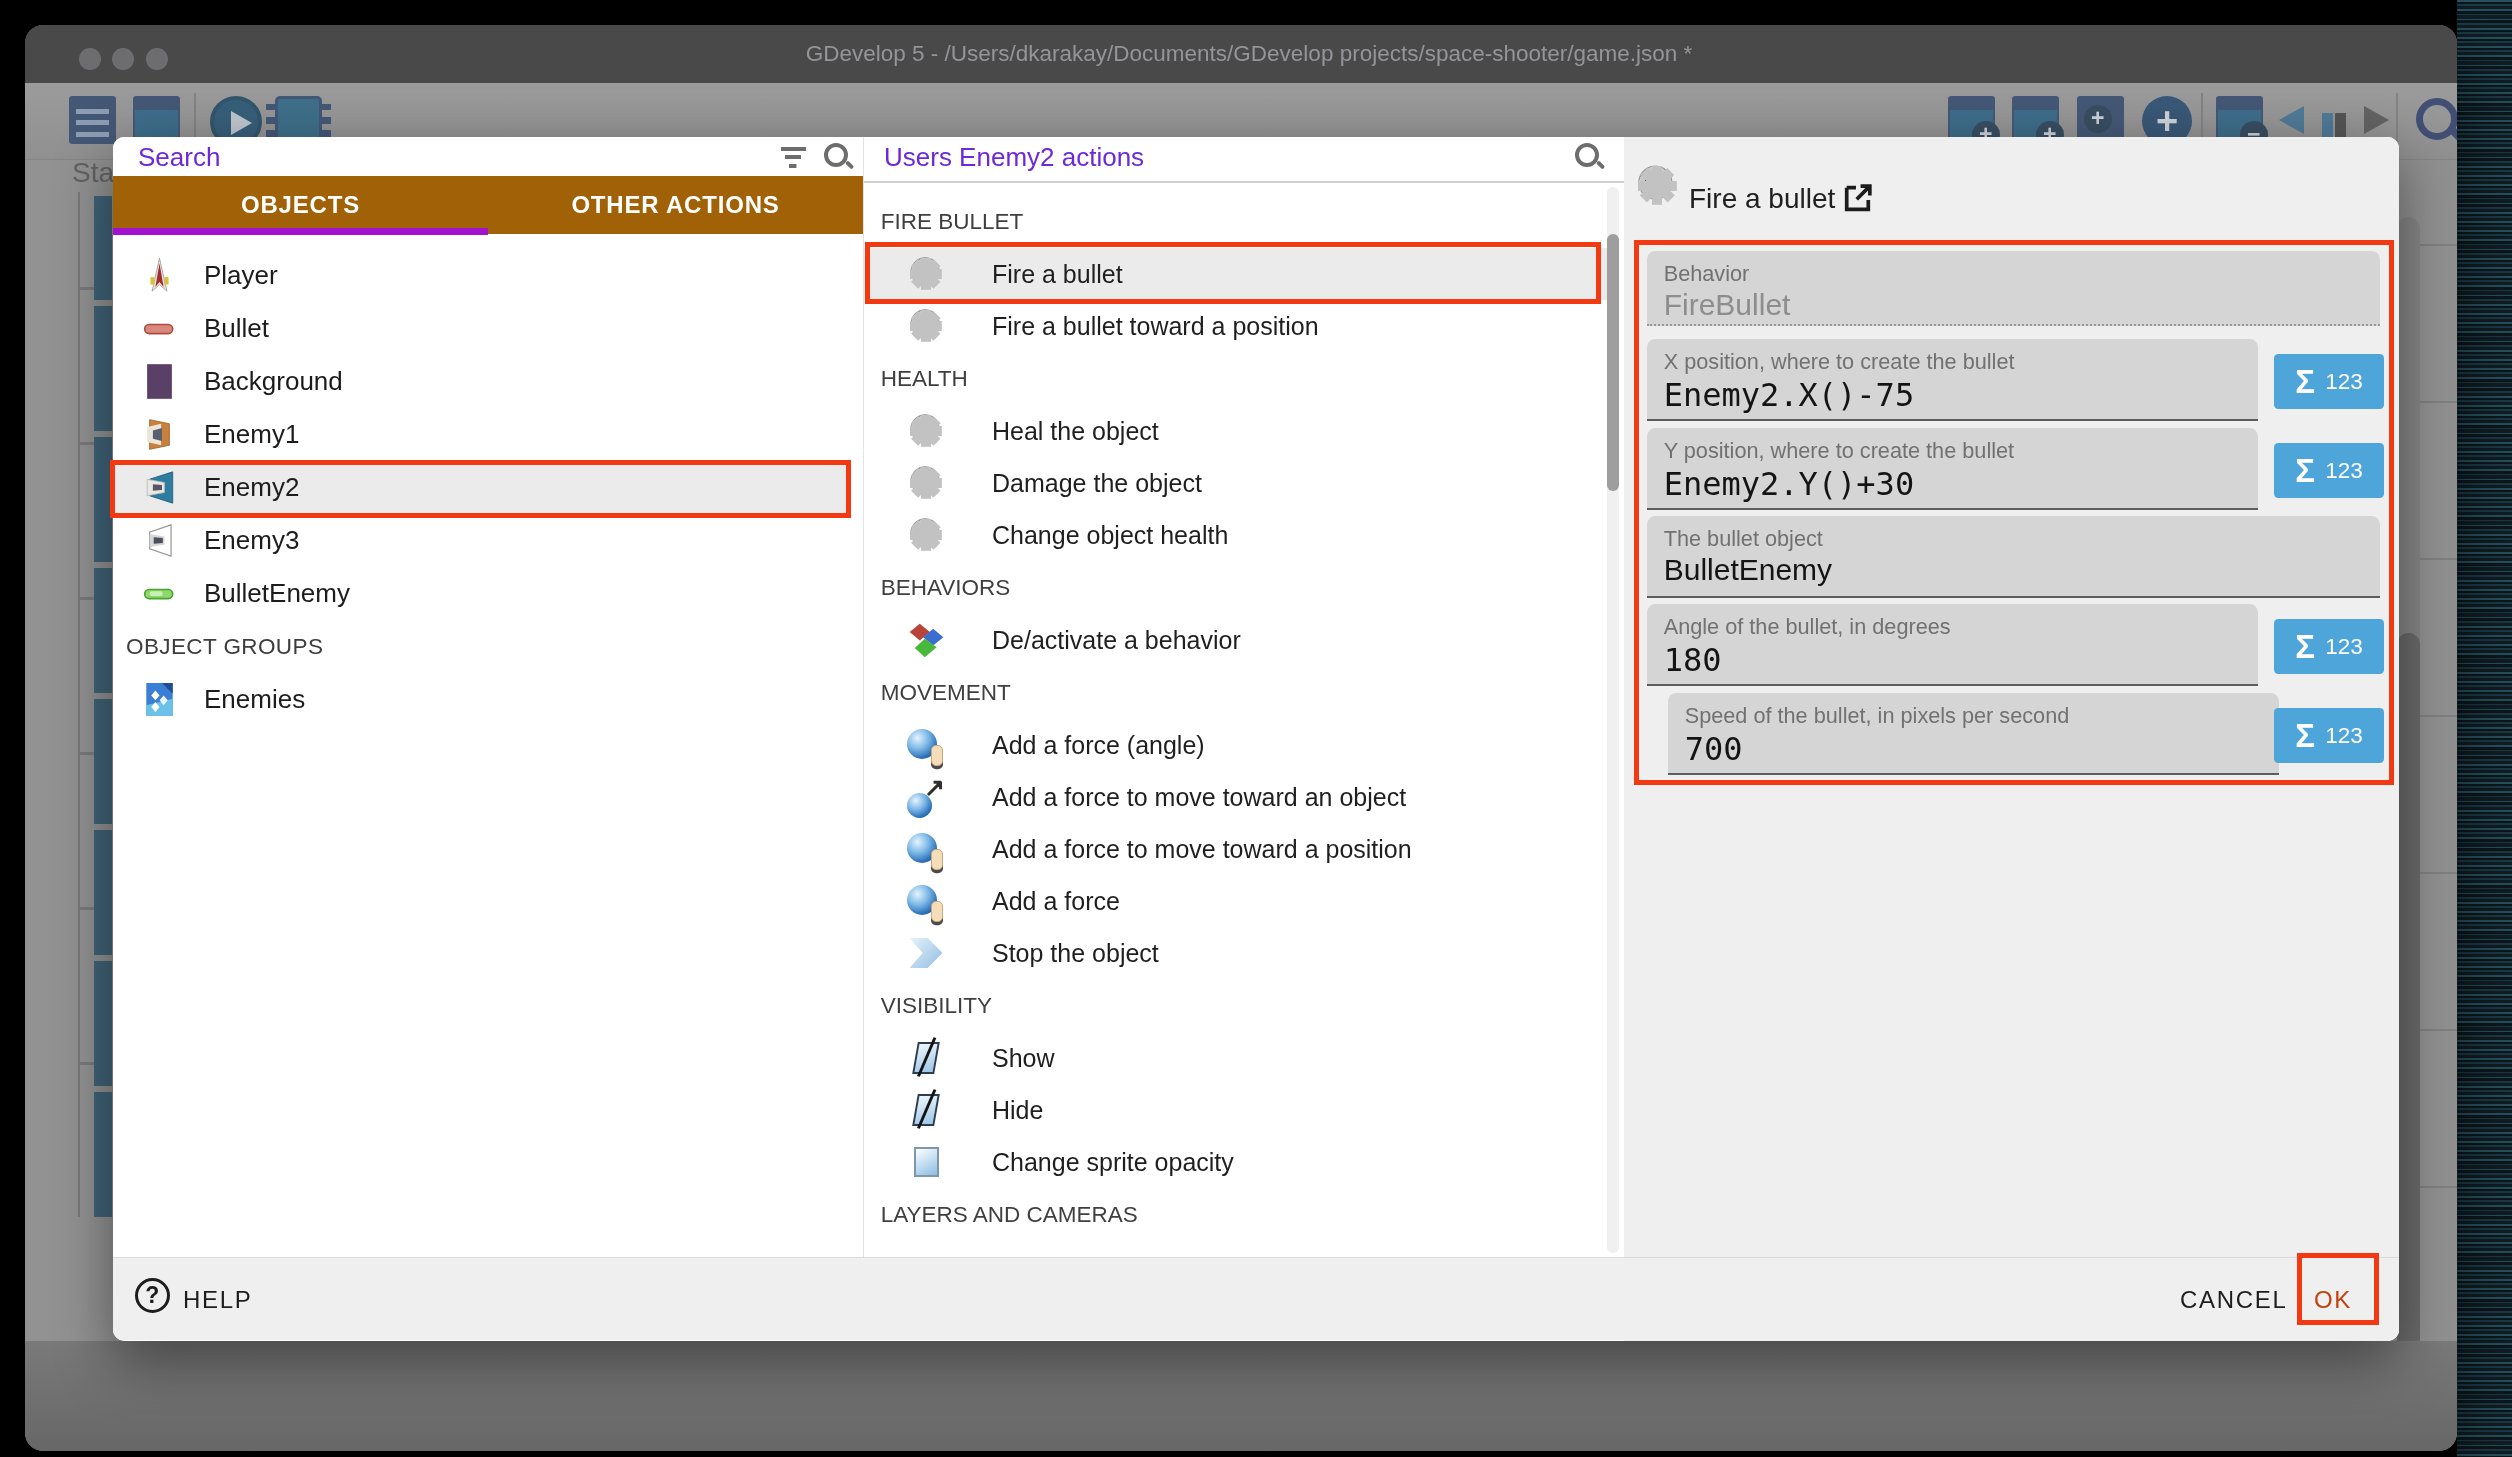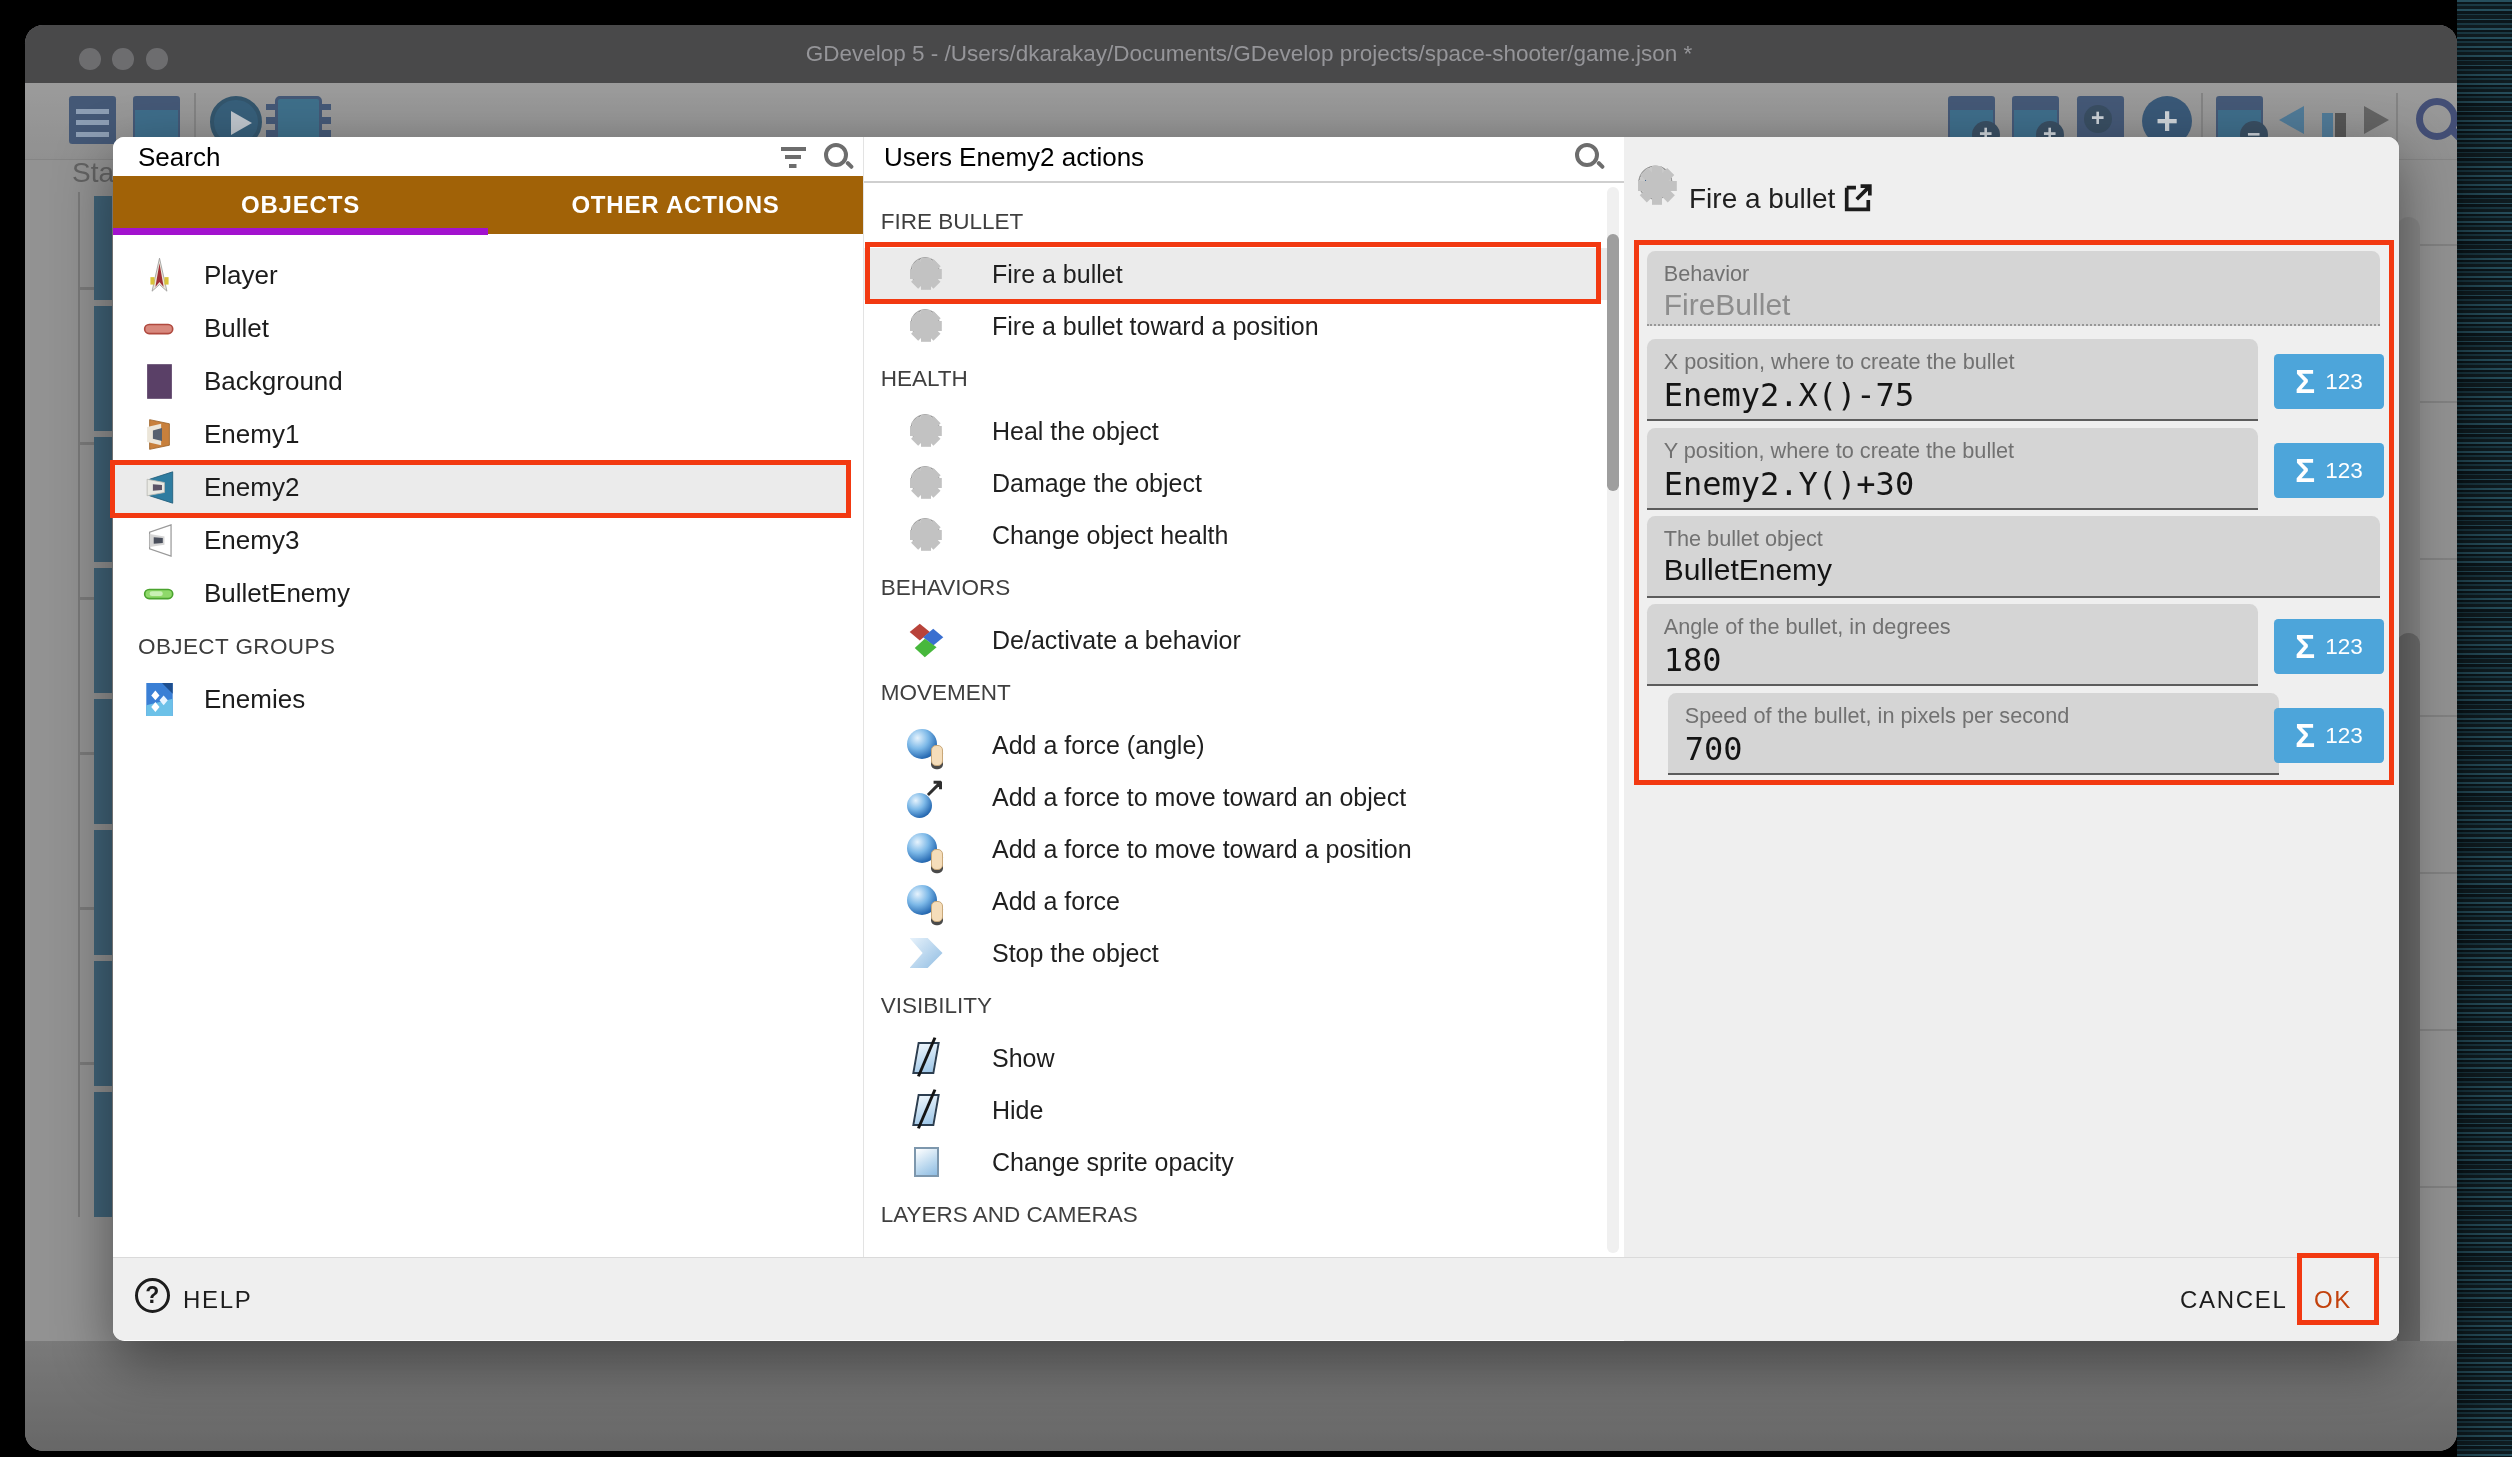--- a/index.html
+++ b/index.html
@@ -66,42 +66,42 @@
   
   .dialog { position:absolute; left:113px; top:137px; width:2286px; height:1204px; background:#fff; border-radius:11.7px;
     box-shadow:0 20px 58px rgba(0,0,0,.45); overflow:hidden; }
 
   .col-left { position:absolute; left:0; top:0; width:750px; height:1129px; background:#fff; }
   .col-mid { position:absolute; left:750px; top:0; width:761px; height:1129px; background:#fff; border-left:0.8px solid #e3e3e3; }
   .col-right { position:absolute; left:1511px; top:0; width:775px; height:1204px; background:#efefef; }
   .dlg-footer { position:absolute; left:0; top:1120px; width:2286px; height:83px; background:#efefef; border-top:0.8px solid #dadada; }
 
   
-  .search-text { position:absolute; font-size:26px; color:#000000; }
+  .search-text { position:absolute; font-size:26px; color:#6d28d9; }
   .mag-icon { position:absolute; width:28px; height:28px; }
   .mag-icon::before { content:""; position:absolute; left:0.8px; top:0.8px; width:16.7px; height:16.7px; border:4.2px solid #6d6d6d; border-radius:50%; }
   .mag-icon::after { content:""; position:absolute; left:21.7px; top:21px; width:9.2px; height:4.2px; background:#6d6d6d; transform:rotate(45deg); border-radius:1.7px; }
   .filter-icon { position:absolute; width:28px; height:23px;
     background:
       linear-gradient(#6d6d6d,#6d6d6d) 50% 1.7px/25px 4.2px no-repeat,
       linear-gradient(#6d6d6d,#6d6d6d) 50% 10px/16px 4.2px no-repeat,
       linear-gradient(#6d6d6d,#6d6d6d) 50% 18.3px/7.5px 4.2px no-repeat; }
 
   
   .tabs { position:absolute; left:0; top:39px; width:750px; height:58px; display:flex; }
   .tab { width:375px; display:flex; align-items:center; justify-content:center; color:#fff; font-size:24px; font-weight:600; letter-spacing:0.8px; }
   .tab-indicator { position:absolute; left:0; top:91px; width:375px; height:6.7px; }
 
   
   .obj-list { position:absolute; left:0; top:112px; width:750px; }
   .obj-row { height:53px; display:flex; align-items:center; padding-left:28px; position:relative; }
   .obj-row.sel { background:#ebebeb; width:736px; }
   .obj-icon { width:37px; height:37px; display:flex; align-items:center; justify-content:center; }
   .obj-label { margin-left:26px; font-size:26px; color:#1c1c1c; }
-  .group-header { height:53px; display:flex; align-items:center; padding-left:25px; font-size:22.5px; color:#3d3d3d; letter-spacing:0.4px; }
+  .group-header { height:53px; display:flex; align-items:center; padding-left:13px; font-size:22.5px; color:#3d3d3d; letter-spacing:0.4px; }
 
   
   .mid-list { position:absolute; left:0; top:58px; width:745px; }
   .sec-h { height:53px; display:flex; align-items:center; padding-left:16.7px; font-size:22.5px; color:#3f3f3f; }
   .act-row { height:52px; display:flex; align-items:center; padding-left:43px; }
   .act-row.sel { background:#ebebeb; }
   .act-icon { width:38px; height:38px; display:flex; align-items:center; justify-content:center; position:relative; }
   .act-label { margin-left:47px; font-size:25px; color:#1f1f1f; }
   .mid-underline { position:absolute; left:0; top:44px; width:761px; height:1.7px; background:#cfcfcf; }
   .mid-scroll-track { position:absolute; left:743px; top:50px; width:11.7px; height:1066px; background:#f0f0f0; border-radius:5.8px; }

